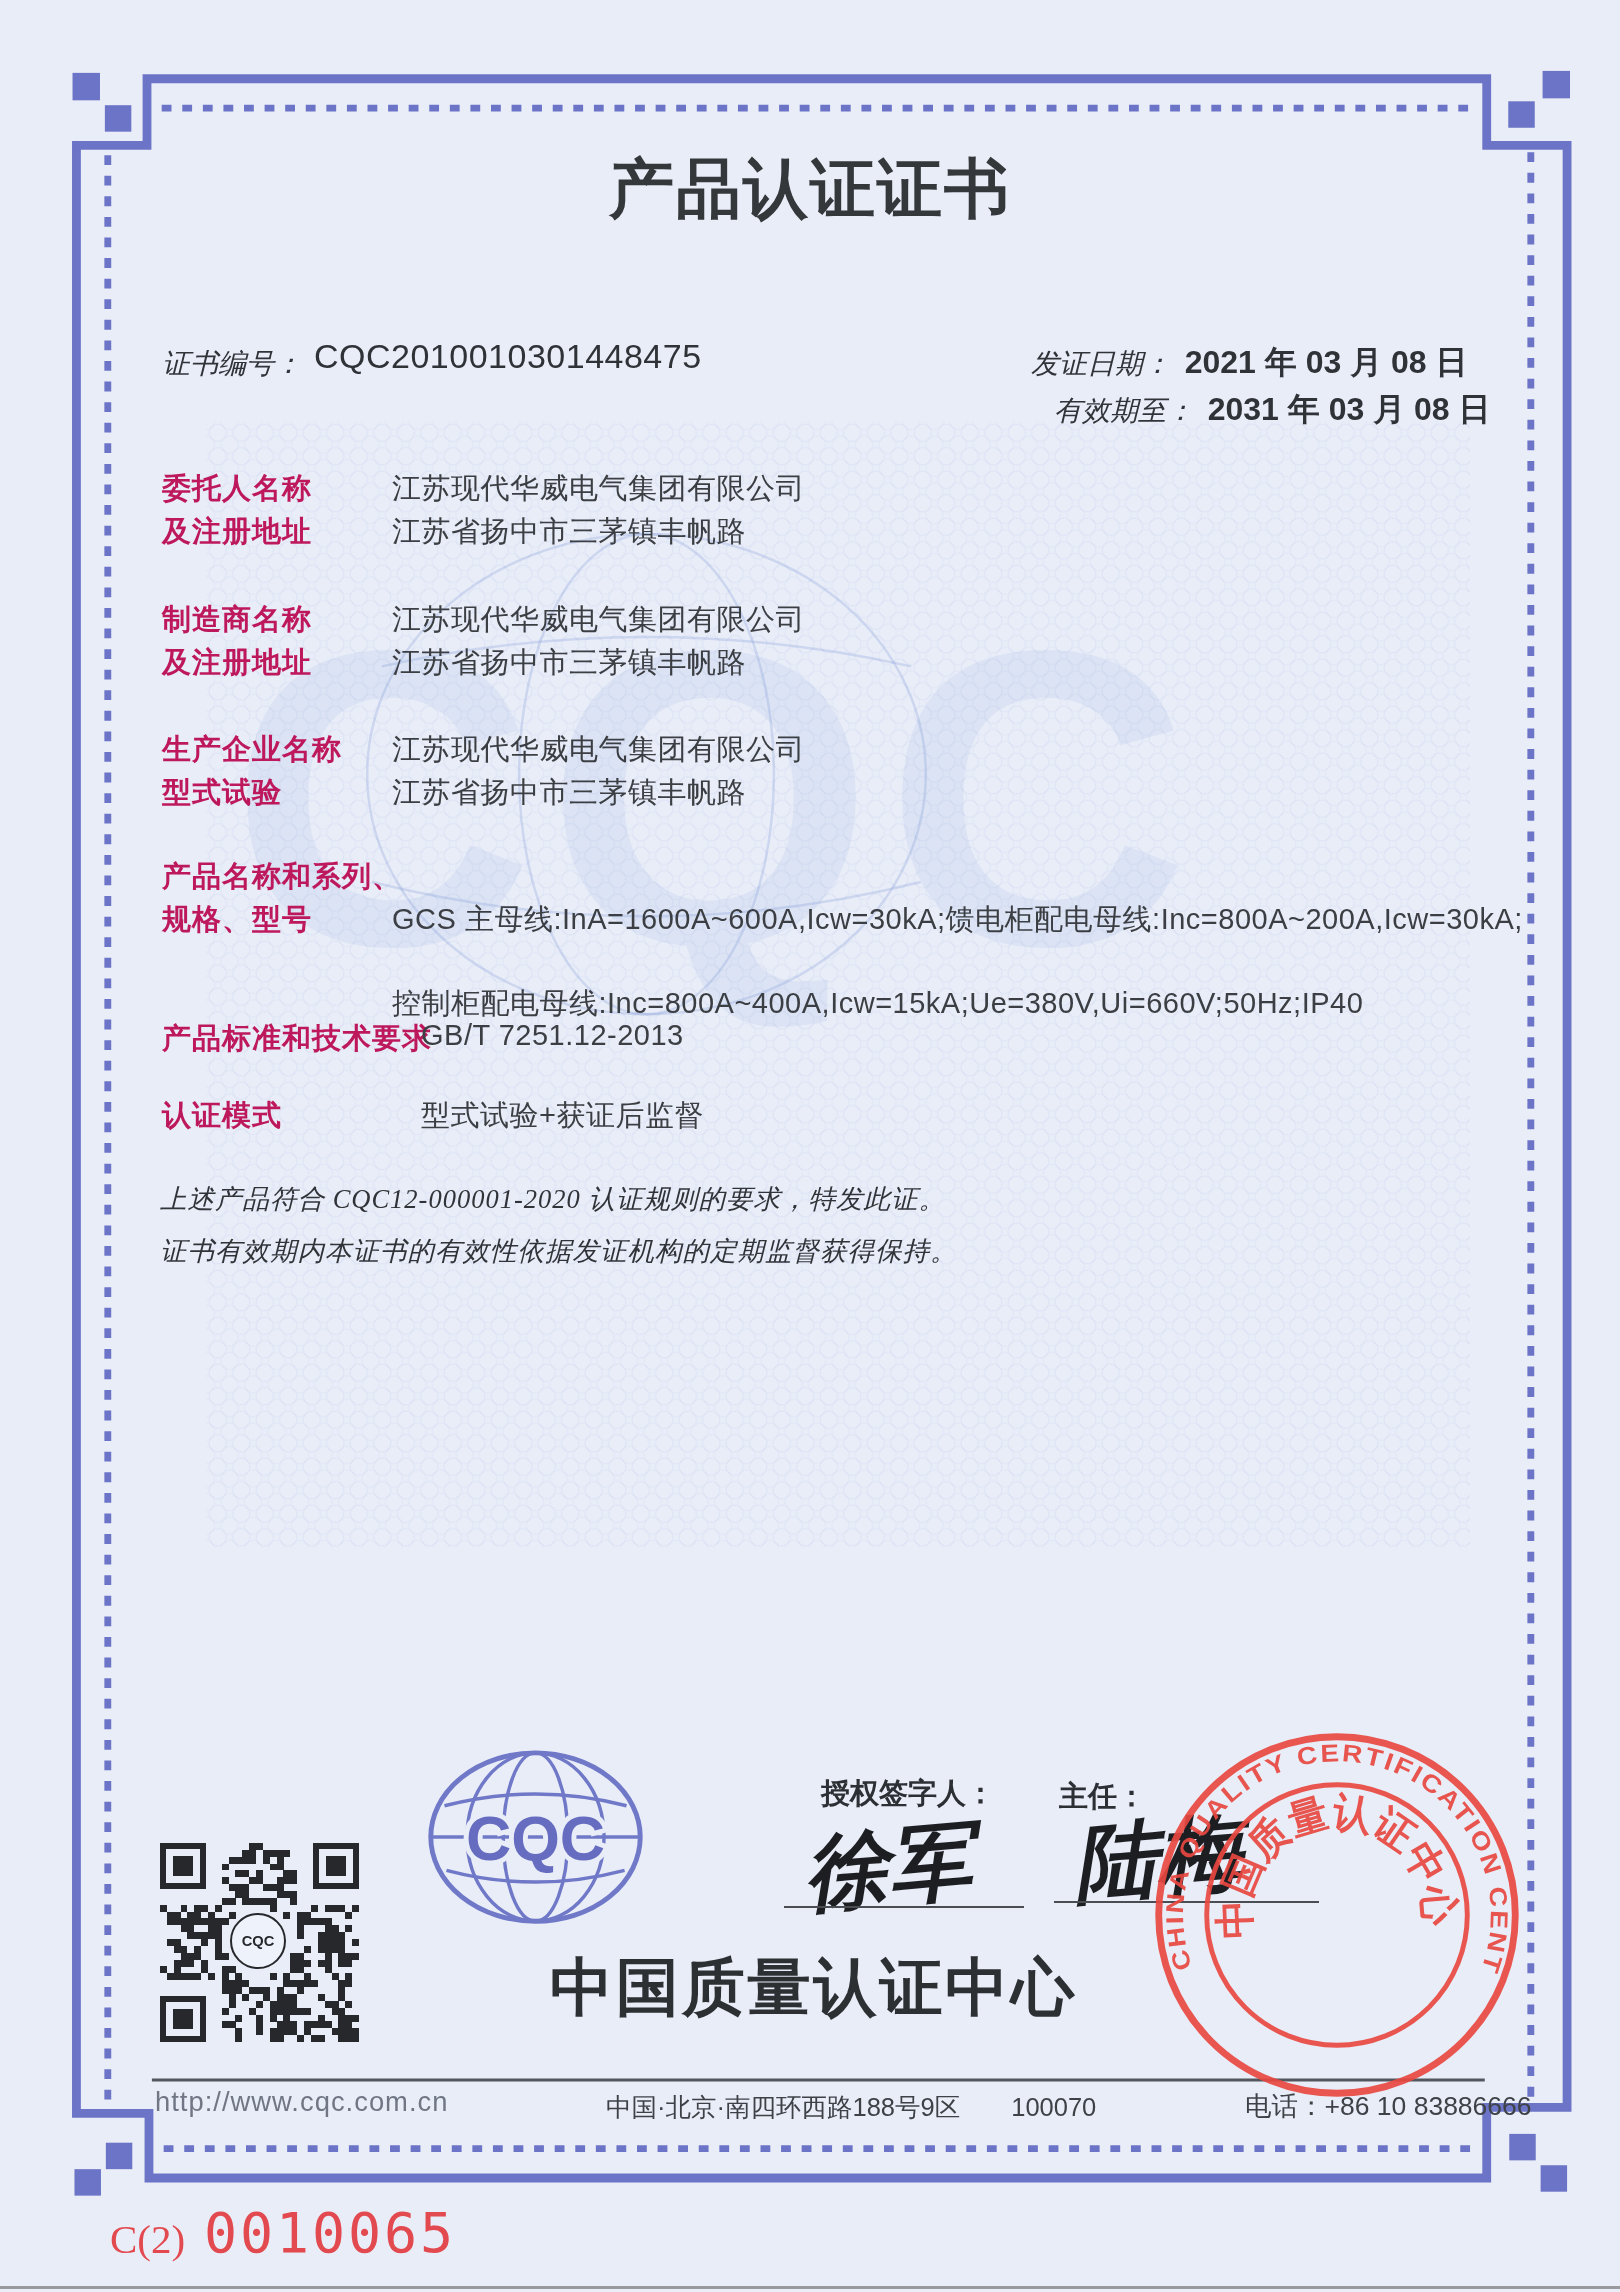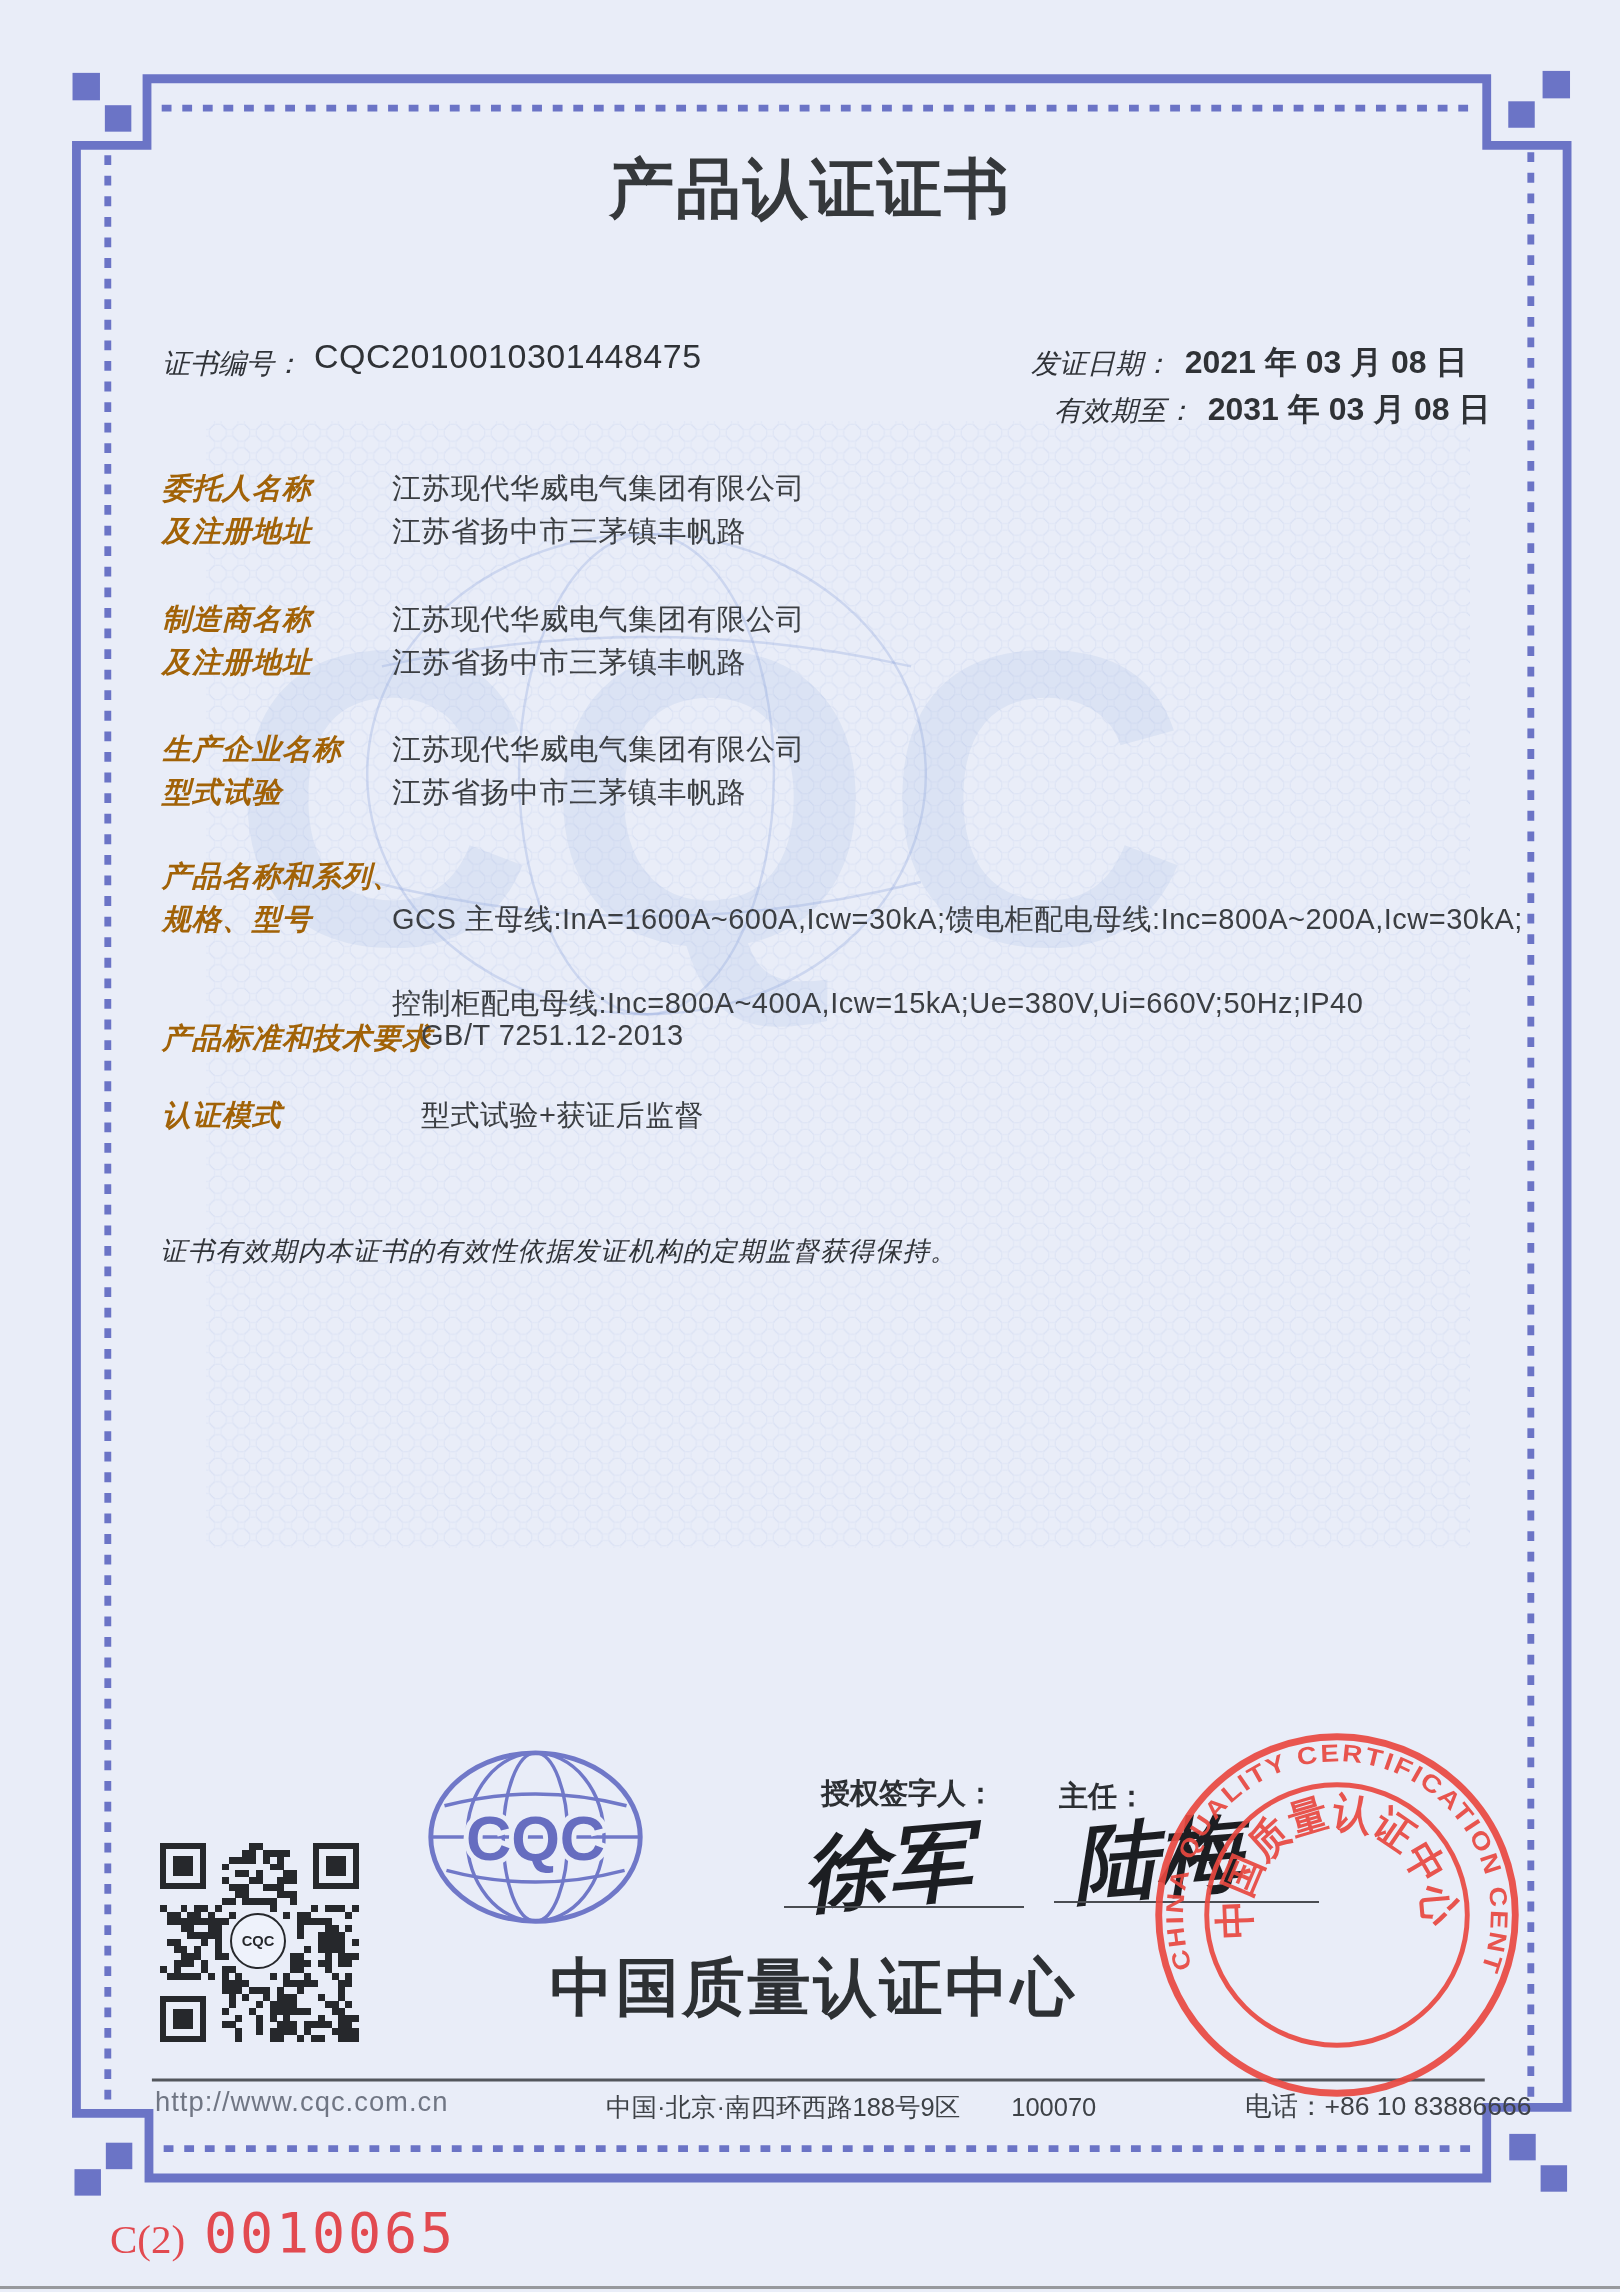--- a/index.html
+++ b/index.html
@@ -28,21 +28,21 @@
   
   .title{position:absolute;left:0;top:145px;width:1620px;text-align:center;
     font-size:65px;font-weight:bold;color:#35383b;letter-spacing:2px;}
   .subtitle{position:absolute;left:0;top:253px;width:1620px;text-align:center;
     font-size:52px;font-weight:bold;color:#3a3d40;letter-spacing:1px;}
   .kai{font-family:"Liberation Serif",serif;font-style:italic;color:#303338;}
   .certno-label{position:absolute;left:162px;top:345px;font-size:28px;}
   .certno{position:absolute;left:314px;top:337px;font-size:34px;color:#2f3236;letter-spacing:0.5px;}
   .date-label{font-size:28px;}
   .date-value{font-size:32px;font-weight:600;color:#2f3236;margin-left:13.7px;}
-  .frow-label{position:absolute;left:162px;font-size:29px;font-weight:bold;color:#a16207;letter-spacing:1px;font-style:italic;}
+  .frow-label{position:absolute;left:162px;font-size:29px;font-weight:bold;color:#be185d;letter-spacing:1px;}
   .frow-value{position:absolute;left:392px;font-size:29px;color:#3b3e42;letter-spacing:0.5px;white-space:nowrap;}
   .stmt{position:absolute;left:160px;font-size:26.5px;letter-spacing:1px;}
   .qr-note{position:absolute;left:400px;top:1715px;font-size:25.5px;color:#34373c;}
   .lbl{position:absolute;font-size:29px;font-weight:600;color:#2c2f33;}
   .sig{position:absolute;font-size:84px;font-weight:700;font-style:italic;
     font-family:"DejaVu Serif",serif;color:#1c1e22;transform:rotate(-5deg);white-space:nowrap;}
   .sig-line{position:absolute;height:2px;background:#4a4d52;}
   .org-name{position:absolute;left:0;top:1945px;width:1627px;text-align:center;
     font-size:63px;font-weight:bold;color:#2d3033;letter-spacing:2.9px;}
   
@@ -125,20 +125,21 @@
   <div class="frow-value" style="top:773px">江苏省扬中市三茅镇丰帆路</div>
   <div class="frow-label" style="top:857px">产品名称和系列、</div>
   <div class="frow-label" style="top:900px">规格、型号</div>
   <div class="frow-value" style="top:900px">GCS 主母线:InA=1600A~600A,Icw=30kA;馈电柜配电母线:Inc=800A~200A,Icw=30kA;</div>
   <div class="frow-value" style="top:984px">控制柜配电母线:Inc=800A~400A,Icw=15kA;Ue=380V,Ui=660V;50Hz;IP40</div>
   <div class="frow-label" style="top:1019px">产品标准和技术要求</div>
   <div class="frow-value" style="top:1019px;left:421px">GB/T 7251.12-2013</div>
   <div class="frow-label" style="top:1096px">认证模式</div>
   <div class="frow-value" style="top:1096px;left:421px">型式试验+获证后监督</div>
 
+  <div class="stmt kai" style="top:1181px">上述产品符合 CQC12-000001-2020 认证规则的要求，特发此证。</div>
   <div class="stmt kai" style="top:1233px">证书有效期内本证书的有效性依据发证机构的定期监督获得保持。</div>
 
 
   <div id="qr">
     <div class="finder" style="left:0;top:0">
         <div class="dot"></div>
       </div>
     <div class="finder" style="right:0;top:0">
         <div class="dot"></div>
       </div>

